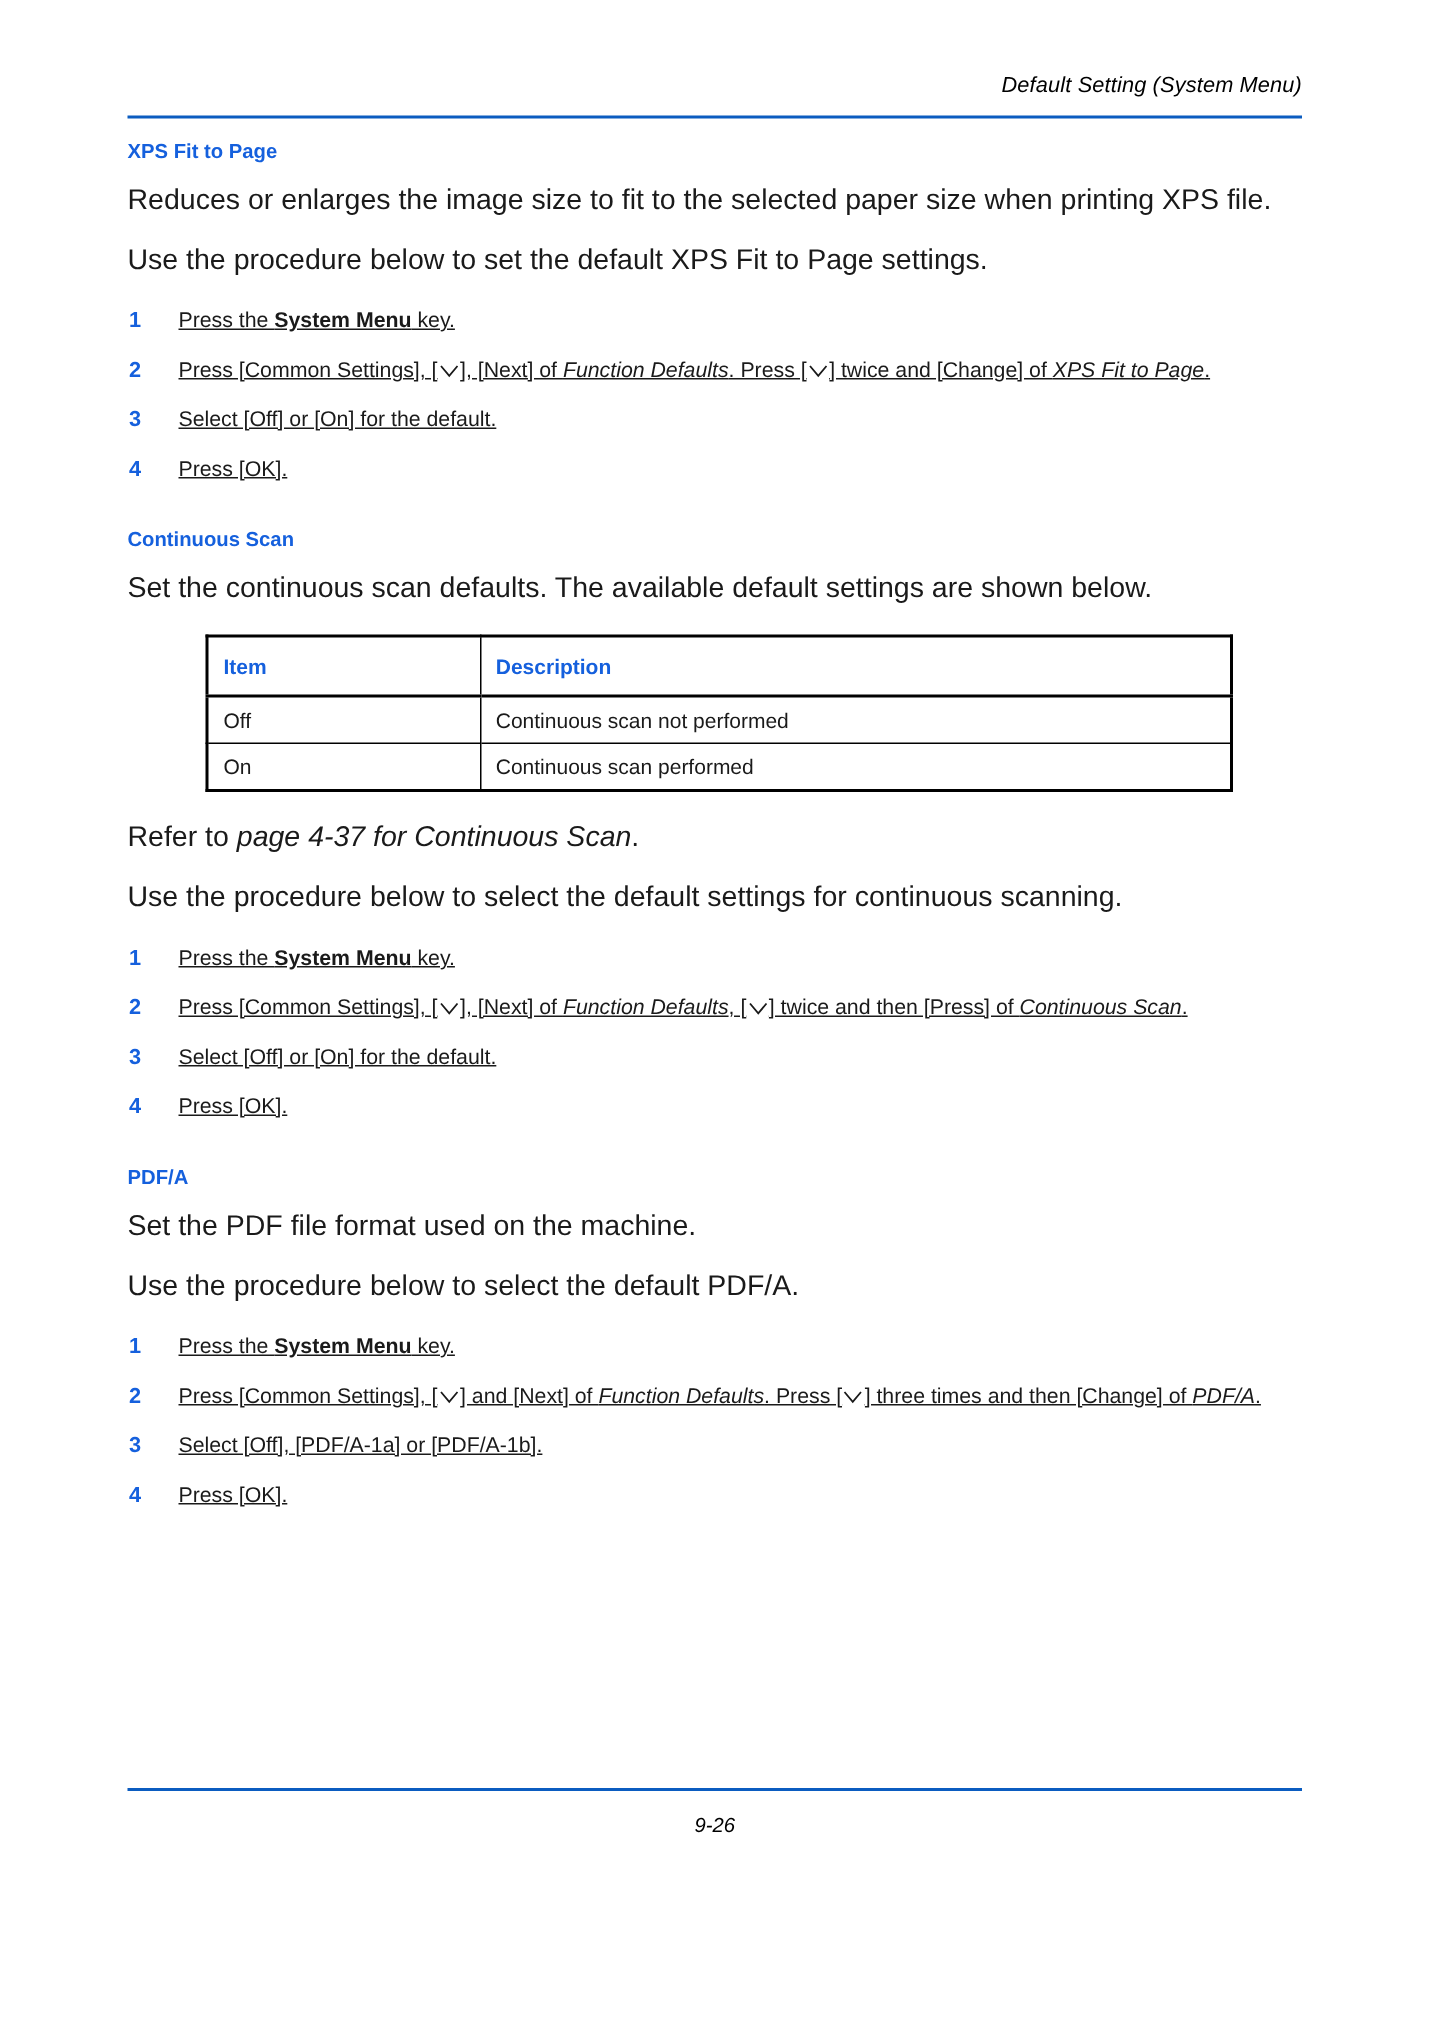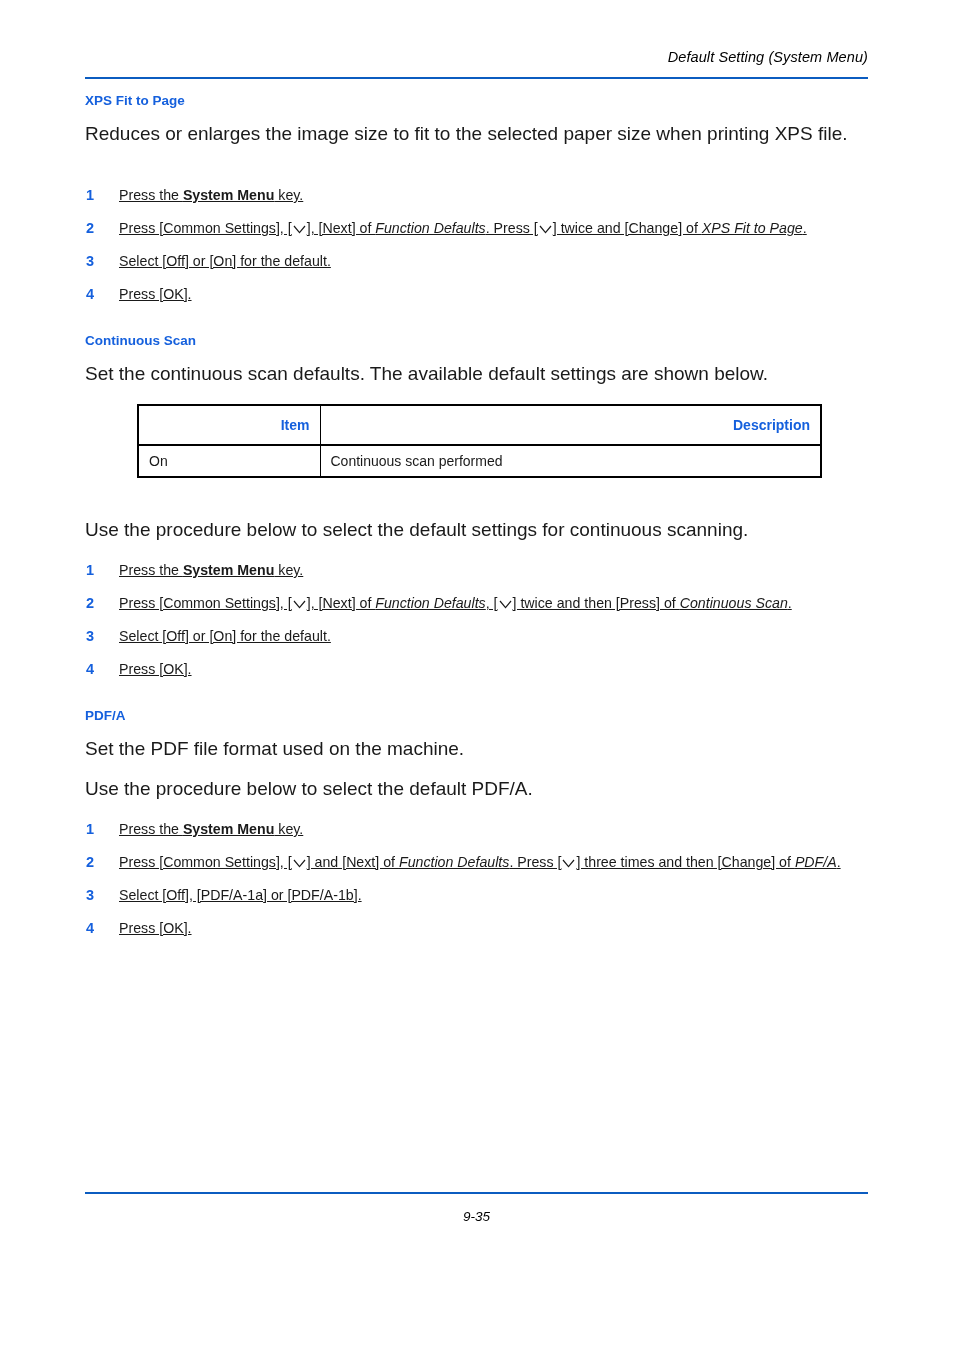--- a/index.html
+++ b/index.html
@@ -122,21 +122,21 @@
   table.item-table {
     border-collapse: collapse;
     width: 683px;
     table-layout: fixed;
     border: 2px solid #000;
   }
   table.item-table col.c1 { width: 182px; }
   table.item-table col.c2 { width: 501px; }
 
   table.item-table th {
-    text-align: right;
+    text-align: left;
     font-size: 14px;
     font-weight: bold;
     color: #1560dd;
     height: 38px;
     padding: 0 10px;
     border-bottom: 2px solid #000;
   }
   table.item-table th.th-item {
     border-right: 1px solid #000;
   }
@@ -182,20 +182,21 @@
   <div class="header">
     <span class="header-title">Default Setting (System Menu)</span>
   </div>
   <div class="rule-top"></div>
 
   <div class="content" id="content-root">
       <h2 class="section-heading">XPS Fit to Page</h2>
       <div class="spacer-sm"></div>
       <p class="body-text">Reduces or enlarges the image size to fit to the selected paper size when printing XPS file.</p>
       <div class="spacer-md"></div>
+      <p class="body-text">Use the procedure below to set the default XPS Fit to Page settings.</p>
       <div class="spacer-md"></div>
       <ol class="steps">
         <li>
           <span class="step-num">1</span>
           <span class="step-body"><span>Press the </span><b>System Menu</b><span> key.</span></span>
         </li>
         <li>
           <span class="step-num">2</span>
           <span class="step-body"><span>Press [Common Settings], [</span><span class="chev"><svg width="13" height="9" viewBox="0 0 13 9" xmlns="http://www.w3.org/2000/svg">
                 <path d="M1 1 L6.5 7.6 L12 1" fill="none" stroke="#1a1a1a" stroke-width="1.2"></path>
@@ -224,27 +225,32 @@
             <col class="c2">
           </colgroup>
           <thead>
             <tr>
               <th class="th-item">Item</th>
               <th>Description</th>
             </tr>
           </thead>
           <tbody>
             <tr>
+              <td class="col-item">Off</td>
+              <td>Continuous scan not performed</td>
+            </tr>
+            <tr>
               <td class="col-item">On</td>
               <td>Continuous scan performed</td>
             </tr>
           </tbody>
         </table>
       </div>
       <div class="spacer-md"></div>
+      <p class="body-text"><span>Refer to </span><i>page 4-37 for Continuous Scan</i><span>.</span></p>
       <div class="spacer-md"></div>
       <p class="body-text">Use the procedure below to select the default settings for continuous scanning.</p>
       <div class="spacer-md"></div>
       <ol class="steps">
         <li>
           <span class="step-num">1</span>
           <span class="step-body"><span>Press the </span><b>System Menu</b><span> key.</span></span>
         </li>
         <li>
           <span class="step-num">2</span>
@@ -288,15 +294,15 @@
           <span class="step-body"><span>Select [Off], [PDF/A-1a] or [PDF/A-1b].</span></span>
         </li>
         <li>
           <span class="step-num">4</span>
           <span class="step-body"><span>Press [OK].</span></span>
         </li>
       </ol>
     </div>
 
   <div class="rule-bottom"></div>
-  <div class="footer-page">9-35</div>
+  <div class="footer-page">9-26</div>
 
 </div>
 
 </body></html>

